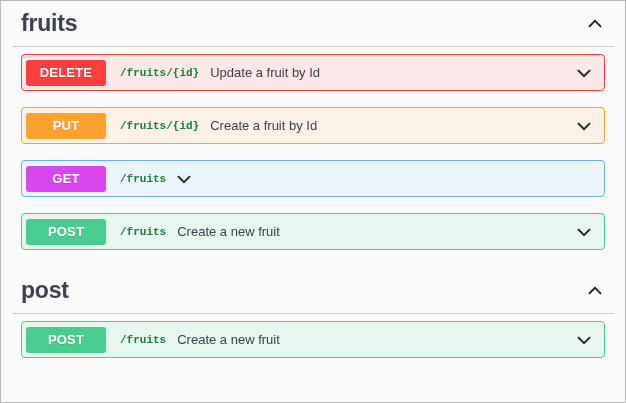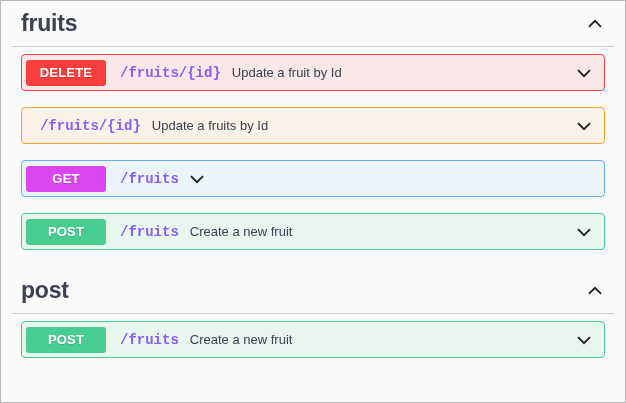--- a/index.html
+++ b/index.html
@@ -86,23 +86,23 @@
     color: #ffffff;
     font-family: "Liberation Sans", sans-serif;
     font-size: 13px;
     font-weight: bold;
     letter-spacing: 0.2px;
     text-shadow: 0 1px 0 rgba(0,0,0,0.12);
   }
 
   .op-path {
     font-family: "Liberation Mono", monospace;
-    font-size: 14px;
+    font-size: 11px;
     font-weight: bold;
-    color: #8b5cf6;
+    color: #15803d;
     margin-left: 14px;
     white-space: nowrap;
   }
 
   .op-summary {
     font-family: "Liberation Sans", sans-serif;
     font-size: 13px;
     color: #3b4151;
     margin-left: 11px;
     white-space: nowrap;
@@ -161,22 +161,23 @@
         <span class="op-path">/fruits/{id}</span>
         <span class="op-summary">Update a fruit by Id</span>
         <span class="op-chevron">
           <svg width="18" height="18" viewBox="0 0 20 20" aria-hidden="true">
             <polyline points="4,7.5 10,13.5 16,7.5" fill="none" stroke="#222222" stroke-width="2" stroke-linecap="square" stroke-linejoin="miter"></polyline>
           </svg>
         </span>
       </div>
 
       <div class="op-row m-put">
+        <span class="op-method">PUT</span>
         <span class="op-path">/fruits/{id}</span>
-        <span class="op-summary">Update a fruits by Id</span>
+        <span class="op-summary">Create a fruit by Id</span>
         <span class="op-chevron">
           <svg width="18" height="18" viewBox="0 0 20 20" aria-hidden="true">
             <polyline points="4,7.5 10,13.5 16,7.5" fill="none" stroke="#222222" stroke-width="2" stroke-linecap="square" stroke-linejoin="miter"></polyline>
           </svg>
         </span>
       </div>
 
       <div class="op-row m-get">
         <span class="op-method">GET</span>
         <span class="op-path">/fruits</span>

